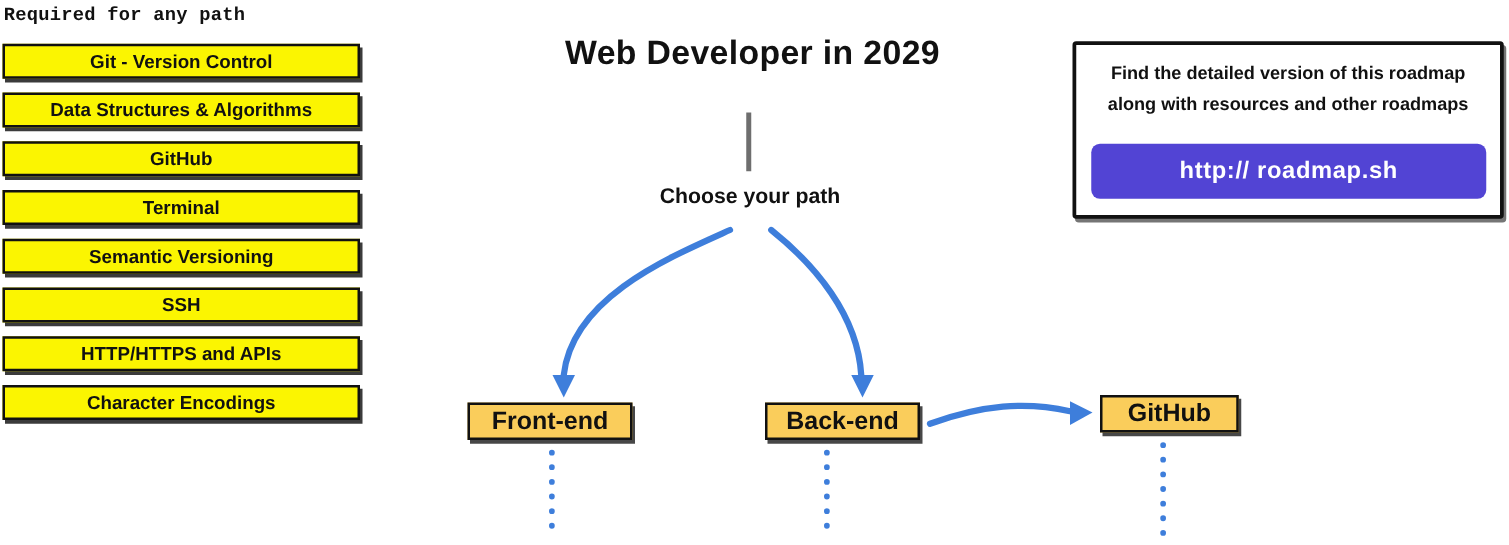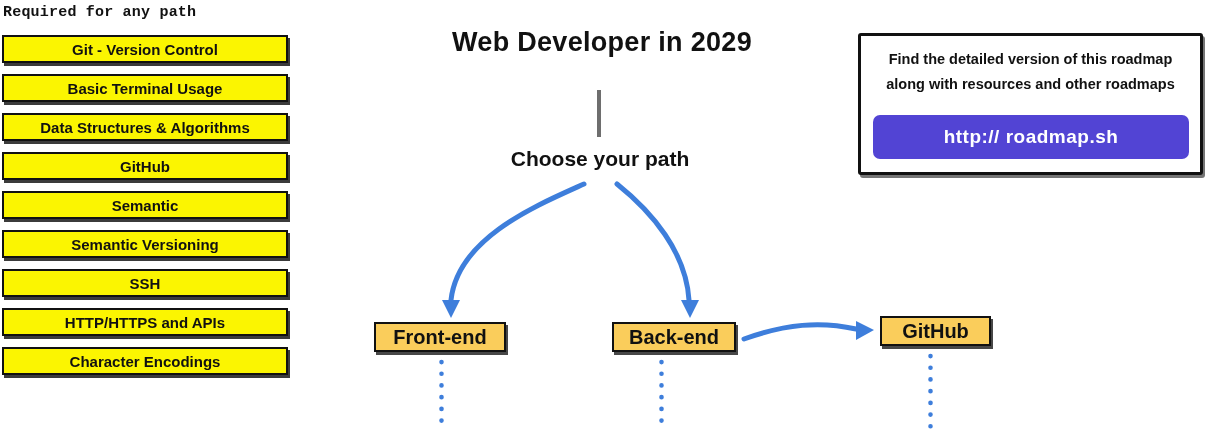--- a/index.html
+++ b/index.html
@@ -29,21 +29,21 @@
     font-size:15px;font-weight:700;color:var(--ink);
   }
   
   .main-title{
     position:absolute;left:602px;top:27px;transform:translateX(-50%);
     font-size:27px;font-weight:800;white-space:nowrap;color:var(--ink);
     letter-spacing:.3px;
   }
   .choose-label{
     position:absolute;left:600px;top:147px;transform:translateX(-50%);
-    font-size:21px;font-weight:700;white-space:nowrap;color:var(--ink);
+    font-size:17px;font-weight:700;white-space:nowrap;color:var(--ink);
   }
   
   .pathbox{
     position:absolute;box-sizing:border-box;height:30px;
     background:var(--node-orange);
     border:2px solid var(--ink);
     box-shadow:2px 3px 0 rgba(25,25,25,.8);
     display:flex;align-items:center;justify-content:center;
     font-size:20px;font-weight:700;color:var(--ink);
   }
@@ -74,24 +74,23 @@
   .dotline{stroke:var(--arrow-blue);stroke-width:4.6;fill:none;stroke-linecap:round;stroke-dasharray:0.1 11.6;}
   .stem{stroke:var(--line-gray);stroke-width:4;stroke-linecap:butt;}
 </style>
 </head>
 <body>
 
 <div>
   <div class="req-heading">Required for any path</div>
   <div class="req-list">
     <div class="topic">Git - Version Control</div>
-    <div class="topic">Basic Terminal Usage</div>
     <div class="topic">Data Structures &amp; Algorithms</div>
     <div class="topic">GitHub</div>
-    <div class="topic">Semantic</div>
+    <div class="topic">Terminal</div>
     <div class="topic">Semantic Versioning</div>
     <div class="topic">SSH</div>
     <div class="topic">HTTP/HTTPS and APIs</div>
     <div class="topic">Character Encodings</div>
   </div>
 </div>
 
 <div class="main-title">Web Developer in 2029</div>
 <div class="choose-label">Choose your path</div>
 

